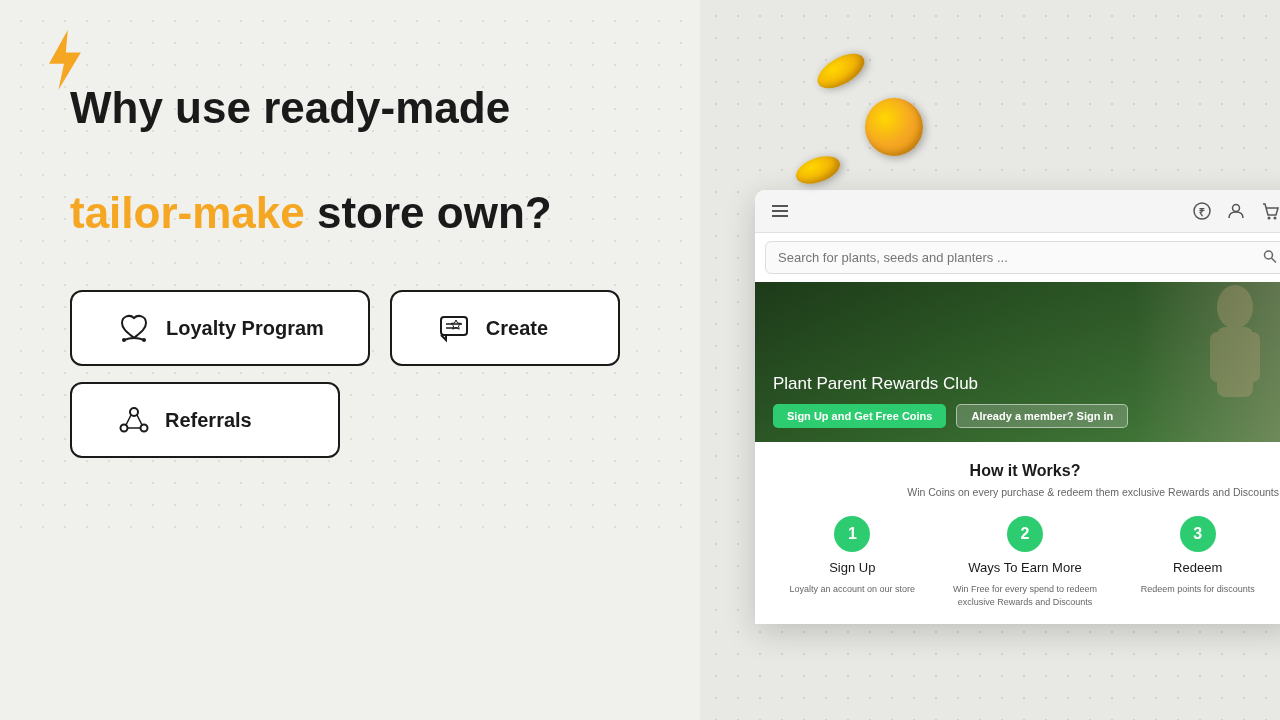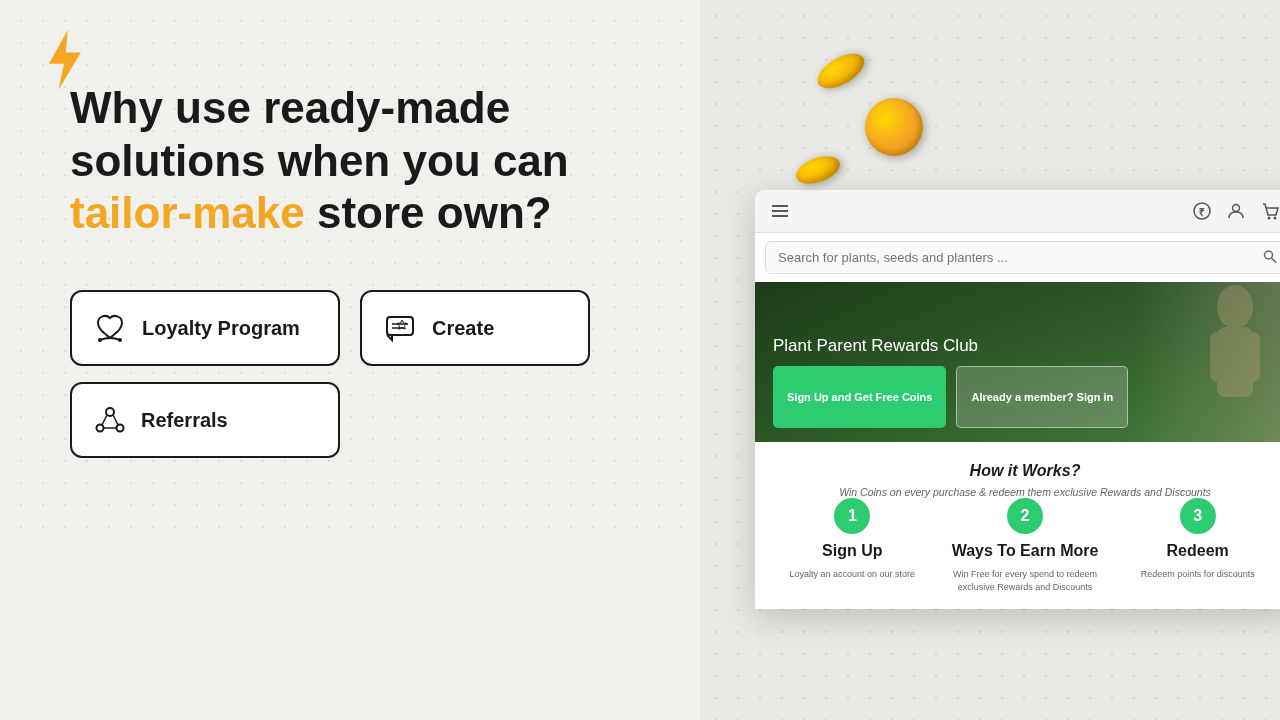--- a/index.html
+++ b/index.html
@@ -74,21 +74,21 @@
       gap: 20px;
     }
 
     .feature-btn {
       display: flex;
       align-items: center;
       gap: 14px;
       background: white;
       border: 2px solid #1a1a1a;
       border-radius: 12px;
-      padding: 18px 20px;
+      padding: 18px 44px;
       font-size: 20px;
       font-weight: 700;
       color: #1a1a1a;
       cursor: pointer;
       min-width: 180px;
     }
 
     .feature-btn.loyalty {
       min-width: 270px;
     }
@@ -269,21 +269,21 @@
     }
 
     .hero-buttons {
       display: flex;
       gap: 10px;
       position: relative;
       z-index: 2;
     }
 
     .hero-btn {
-      padding: 24px 14px;
+      padding: 5px 14px;
       border-radius: 5px;
       font-size: 11px;
       font-weight: 600;
       border: none;
       cursor: pointer;
     }
 
     .hero-btn-green {
       background: #2ecc71;
       color: white;
@@ -300,28 +300,27 @@
       background: white;
       padding: 20px 16px 16px;
     }
 
     .hiw-title {
       font-size: 16px;
       font-weight: 800;
       color: #1a1a1a;
       text-align: center;
       margin-bottom: 6px;
-      font-style: italic;
     }
 
     .hiw-subtitle {
       font-size: 10.5px;
       color: #666;
-      text-align: center;
-      font-style: italic;
+      text-align: right;
+      margin-bottom: 18px;
     }
 
     .hiw-steps {
       display: flex;
       justify-content: space-around;
       gap: 10px;
     }
 
     .hiw-step {
       display: flex;
@@ -338,22 +337,22 @@
       background: #2ecc71;
       color: white;
       font-size: 16px;
       font-weight: 800;
       display: flex;
       align-items: center;
       justify-content: center;
     }
 
     .step-name {
-      font-size: 16px;
-      font-weight: 700;
+      font-size: 13px;
+      font-weight: 400;
       color: #1a1a1a;
       text-align: center;
     }
 
     .step-desc {
       font-size: 9px;
       color: #666;
       text-align: center;
       line-height: 1.4;
     }
@@ -363,21 +362,21 @@
 
 <div class="left-panel">
   <div class="logo-area">
     <svg class="lightning-icon" viewBox="0 0 48 64" fill="none" xmlns="http://www.w3.org/2000/svg">
       <polygon points="28,0 8,36 24,36 18,64 42,24 26,24" fill="#f5a623"></polygon>
     </svg>
   </div>
 
   <div class="headline">
     <span>Why use ready-made</span><br>
-    <span>solutions when you can</span><br>
+    <br>
     <span class="highlight">tailor-make</span>
     <span> store own?</span>
   </div>
 
   <div class="buttons-grid">
     <div class="buttons-row">
       <button class="feature-btn loyalty">
         <svg width="36" height="36" viewBox="0 0 36 36" fill="none">
           <path d="M18 8 C14 4 6 6 6 13 C6 19 12 23 18 28 C24 23 30 19 30 13 C30 6 22 4 18 8Z" stroke="#1a1a1a" stroke-width="2" fill="none"></path>
           <path d="M8 30 Q18 26 28 30" stroke="#1a1a1a" stroke-width="2" fill="none"></path>

